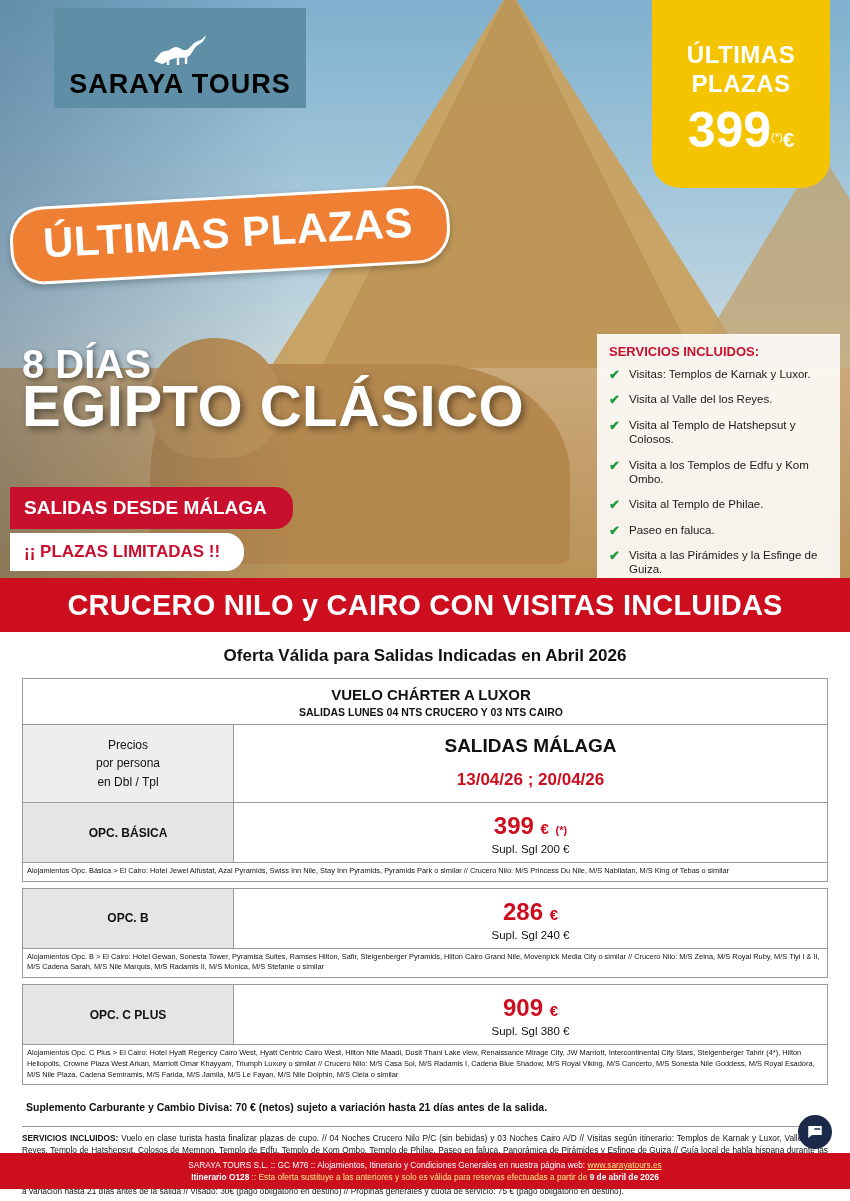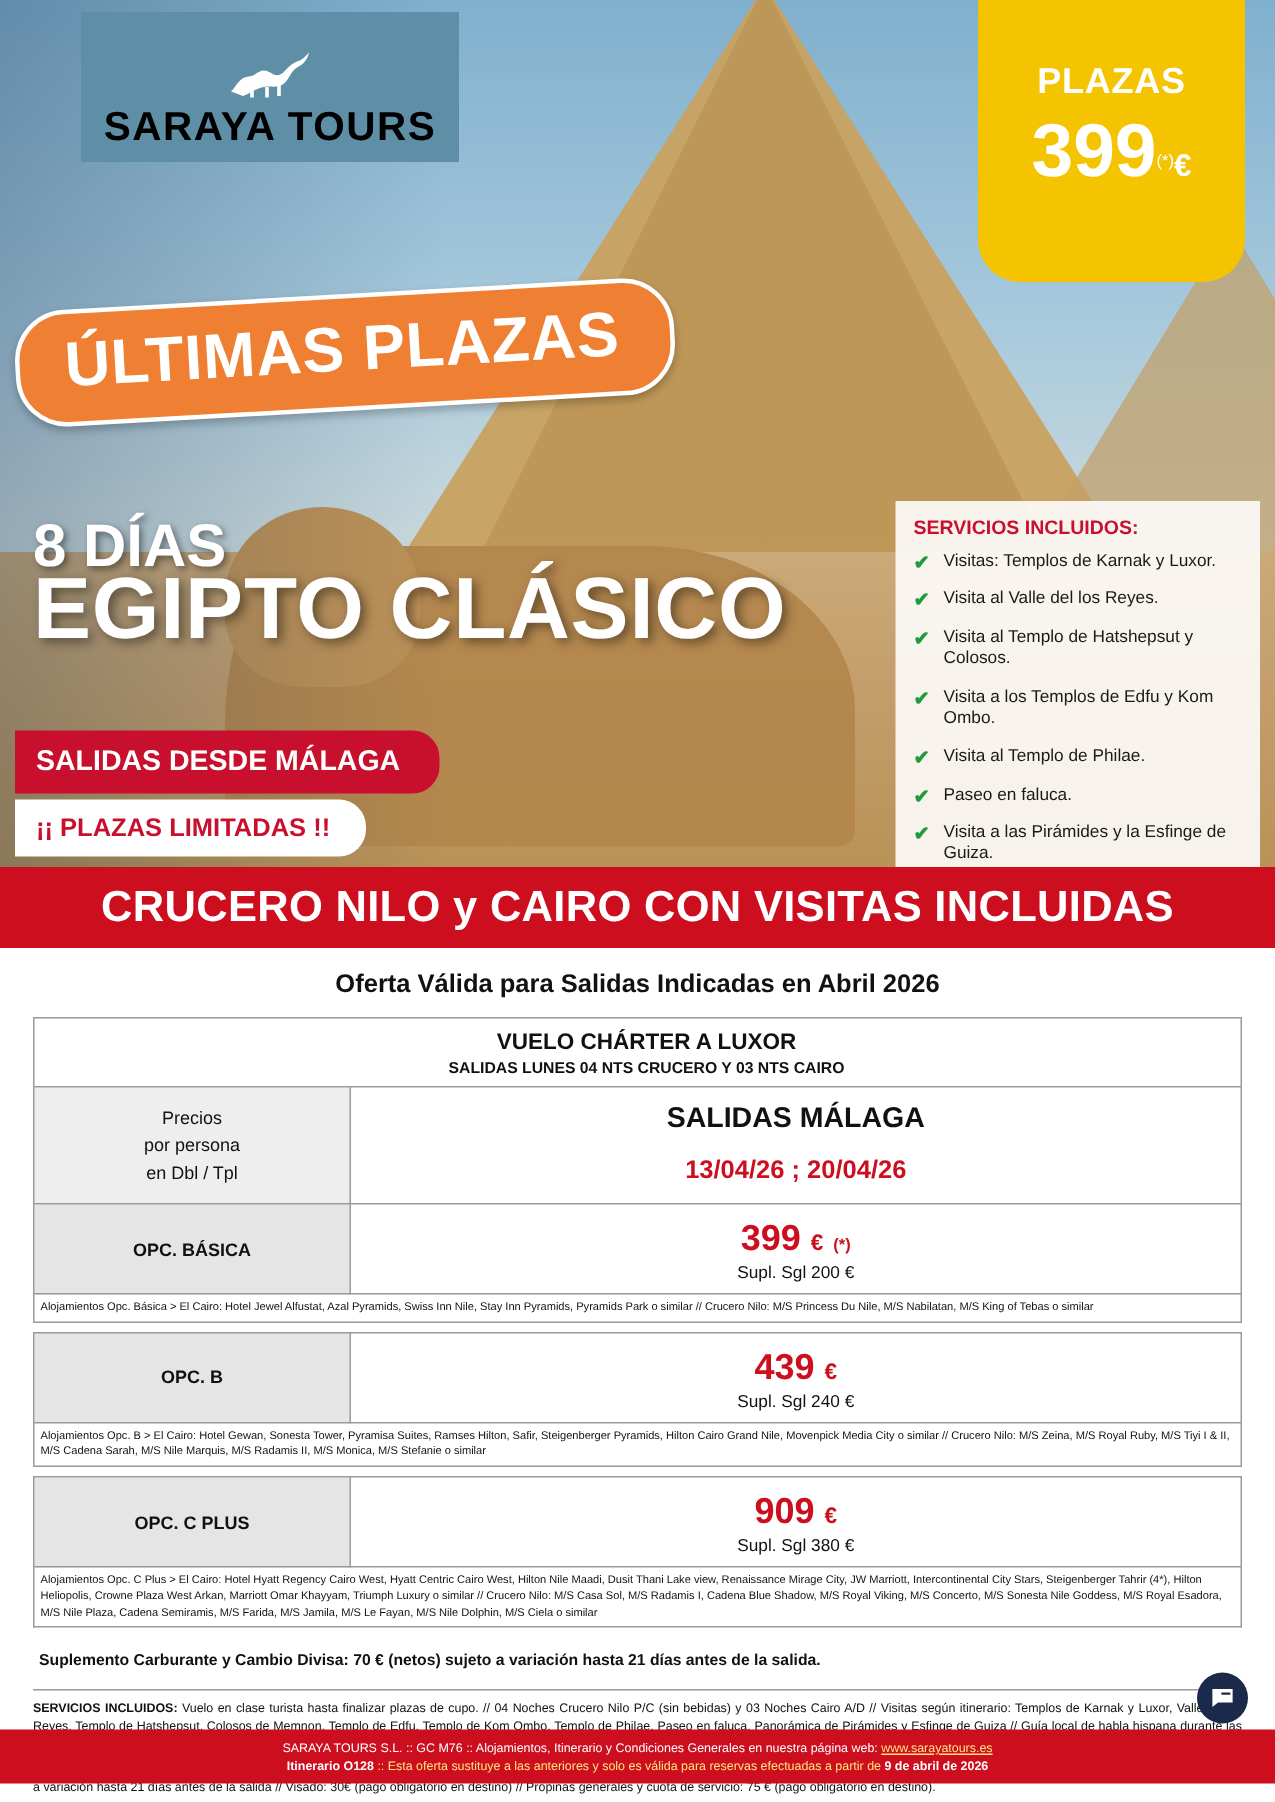--- a/index.html
+++ b/index.html
@@ -252,20 +252,21 @@
 
   <div class="logo">
     <svg class="logo-mark" viewBox="0 0 64 36">
       <path d="M6 30 C10 26 12 20 18 20 C22 20 24 16 28 16 C32 16 34 20 38 19 C42 18 44 12 50 10 C54 9 56 6 58 4 C57 9 54 12 50 14 C46 16 45 22 41 25 C37 28 32 26 28 27 C22 28 18 32 14 33 Z" fill="#ffffff"></path>
       <path d="M20 26 L20 34 M30 27 L30 34 M38 25 L38 33" stroke="#ffffff" stroke-width="2.4" fill="none"></path>
     </svg>
     <div class="logo-text">SARAYA TOURS</div>
   </div>
 
   <div class="pricebox">
+    <div class="l1">ÚLTIMAS</div>
     <div class="l2">PLAZAS</div>
     <div>
       <span class="amount">399</span><span class="ast">(*)</span><span class="cur">€</span>
     </div>
   </div>
 
   <div class="ribbon">ÚLTIMAS PLAZAS</div>
   <div class="days">8 DÍAS</div>
   <div class="title-main">EGIPTO CLÁSICO</div>
   <div class="badge-red">SALIDAS DESDE MÁLAGA</div>
@@ -324,21 +325,21 @@
   </tbody>
     </table>
   <div class="hotels" style="width:806px;margin:0 auto;box-sizing:border-box;">Alojamientos Opc. Básica &gt; El Cairo: Hotel Jewel Alfustat, Azal Pyramids, Swiss Inn Nile, Stay Inn Pyramids, Pyramids Park o similar // Crucero Nilo: M/S Princess Du Nile, M/S Nabilatan, M/S King of Tebas o similar</div>
 
   <table class="main" style="margin-top:6px;">
     <tbody>
         <tr>
       <td class="opt-name">OPC. B</td>
       <td class="opt-price">
         <div class="big">
-          <span>439</span>
+          <span>286</span>
           <span class="cur">€</span>
         </div>
         <div class="supl">Supl. Sgl 240 €</div>
       </td>
     </tr>
   </tbody>
     </table>
   <div class="hotels" style="width:806px;margin:0 auto;box-sizing:border-box;">Alojamientos Opc. B &gt; El Cairo: Hotel Gewan, Sonesta Tower, Pyramisa Suites, Ramses Hilton, Safir, Steigenberger Pyramids, Hilton Cairo Grand Nile, Movenpick Media City o similar // Crucero Nilo: M/S Zeina, M/S Royal Ruby, M/S Tiyi I &amp; II, M/S Cadena Sarah, M/S Nile Marquis, M/S Radamis II, M/S Monica, M/S Stefanie o similar</div>
 
   <table class="main" style="margin-top:6px;">

